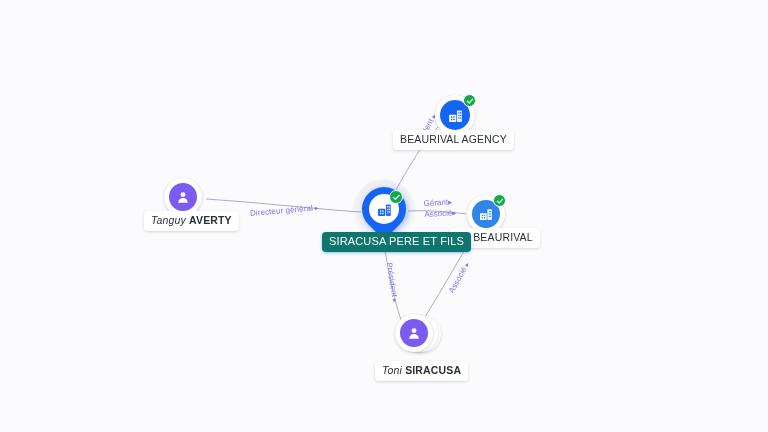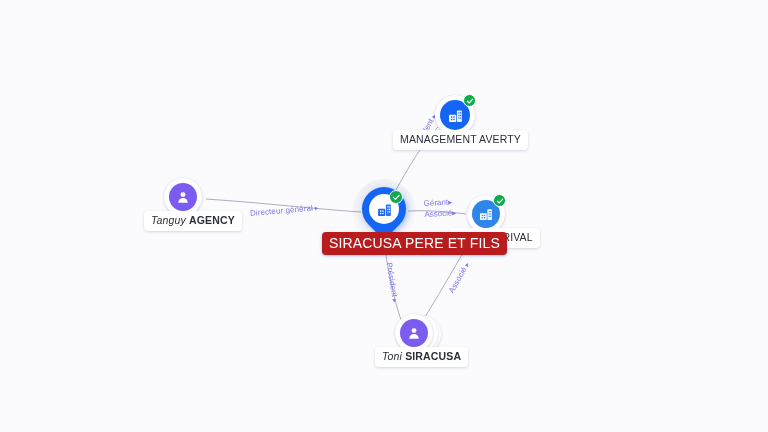--- a/index.html
+++ b/index.html
@@ -116,24 +116,24 @@
     font-size: 10.5px;
     line-height: 1;
     color: #2b2f3a;
     background: #ffffff;
     border-radius: 4px;
     padding: 4px 7px 5px 7px;
     box-shadow: 0 1px 3px rgba(40,44,80,0.18);
     letter-spacing: 0.15px;
   }
   .node-label.selected {
-    background: #b91c1c;
+    background: #0f766e;
     color: #ffffff;
     box-shadow: 0 1px 3px rgba(26,109,255,0.45);
-    font-size: 14px;
+    font-size: 11px;
   }
   .node-label .fn { font-weight: 400; font-style: italic; }
   .node-label .ln { font-weight: 600; }
 
   
   .edge-label {
     position: absolute;
     white-space: nowrap;
     font-size: 8px;
     line-height: 1.15;
@@ -220,21 +220,21 @@
           <rect x="16" y="14.6" width="1.6" height="1.8" fill="#1565f5"></rect>
           <rect x="18.4" y="14.6" width="1.6" height="1.8" fill="#1565f5"></rect>
         </svg>
       </div>
       <div class="badge-check" style="right:-1px; top:-1px; width:13px; height:13px;">
         <svg width="8" height="8" viewBox="0 0 24 24">
           <path d="M4 12.5 L9.5 18 L20 6.5" stroke="#ffffff" stroke-width="3.4" fill="none" stroke-linecap="round" stroke-linejoin="round"></path>
         </svg>
       </div>
     </div>
-    <div class="node-label" style="left:-62px; top:15px;">MANAGEMENT AVERTY</div>
+    <div class="node-label" style="left:-62px; top:15px;">BEAURIVAL AGENCY</div>
   </div>
 
   <div class="node" style="left:486px; top:214px;">
     <div class="node-circle" style="left:-19px; top:-19px; width:38px; height:38px;">
       <div class="company-disc" style="width:28px; height:28px; background:#2f86e8;">
         <svg width="16" height="16" viewBox="0 0 24 24">
           <rect x="3" y="11" width="10" height="10" rx="1" fill="#ffffff"></rect>
           <rect x="14" y="5" width="7" height="16" rx="1" fill="#ffffff" opacity="0.92"></rect>
           <rect x="5.6" y="13.2" width="2" height="2" fill="#2f86e8"></rect>
           <rect x="8.8" y="13.2" width="2" height="2" fill="#2f86e8"></rect>
@@ -261,36 +261,36 @@
     <div class="node-circle" style="left:-19px; top:-19px; width:38px; height:38px;">
       <div class="avatar-disc" style="width:28px; height:28px; background:#7c5cf0;">
         <svg width="16" height="16" viewBox="0 0 24 24">
           <circle cx="12" cy="8.4" r="3.7" fill="#ffffff"></circle>
           <path d="M4.8 20.5 C 5.4 15.7 8.4 13.6 12 13.6 C 15.6 13.6 18.6 15.7 19.2 20.5 Z" fill="#ffffff"></path>
         </svg>
       </div>
     </div>
     <div class="node-label" style="left:-39px; top:14px;">
       <span class="fn">Tanguy</span>
-      <span class="ln">AGENCY</span>
+      <span class="ln">AVERTY</span>
     </div>
   </div>
 
   <div class="node" style="left:414px; top:333px;">
     <div class="stack-ghost" style="left:-9px; top:-17px; width:36px; height:36px;"></div>
     <div class="stack-ghost" style="left:-13px; top:-18px; width:37px; height:37px;"></div>
     <div class="node-circle" style="left:-19px; top:-19px; width:38px; height:38px;">
       <div class="avatar-disc" style="width:28px; height:28px; background:#7c5cf0;">
         <svg width="16" height="16" viewBox="0 0 24 24">
           <circle cx="12" cy="8.4" r="3.7" fill="#ffffff"></circle>
           <path d="M4.8 20.5 C 5.4 15.7 8.4 13.6 12 13.6 C 15.6 13.6 18.6 15.7 19.2 20.5 Z" fill="#ffffff"></path>
         </svg>
       </div>
     </div>
-    <div class="node-label" style="left:-39px; top:14px;">
+    <div class="node-label" style="left:-39px; top:28px;">
       <span class="fn">Toni</span>
       <span class="ln">SIRACUSA</span>
     </div>
   </div>
 
   <div class="node" style="left:384px; top:212px;">
     <div class="pin-halo" style="left:-32px; top:-33px; width:64px; height:64px;"></div>
     <div class="pin-shape" style="left:-22px; top:-25px;">
       <div class="pin-inner">
         <svg width="17" height="17" viewBox="0 0 24 24">

